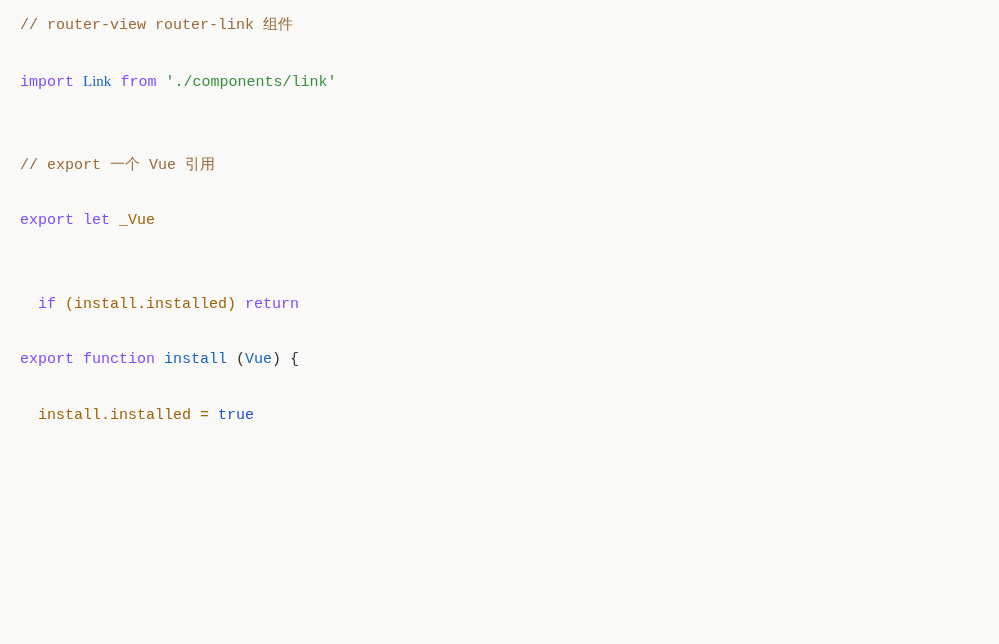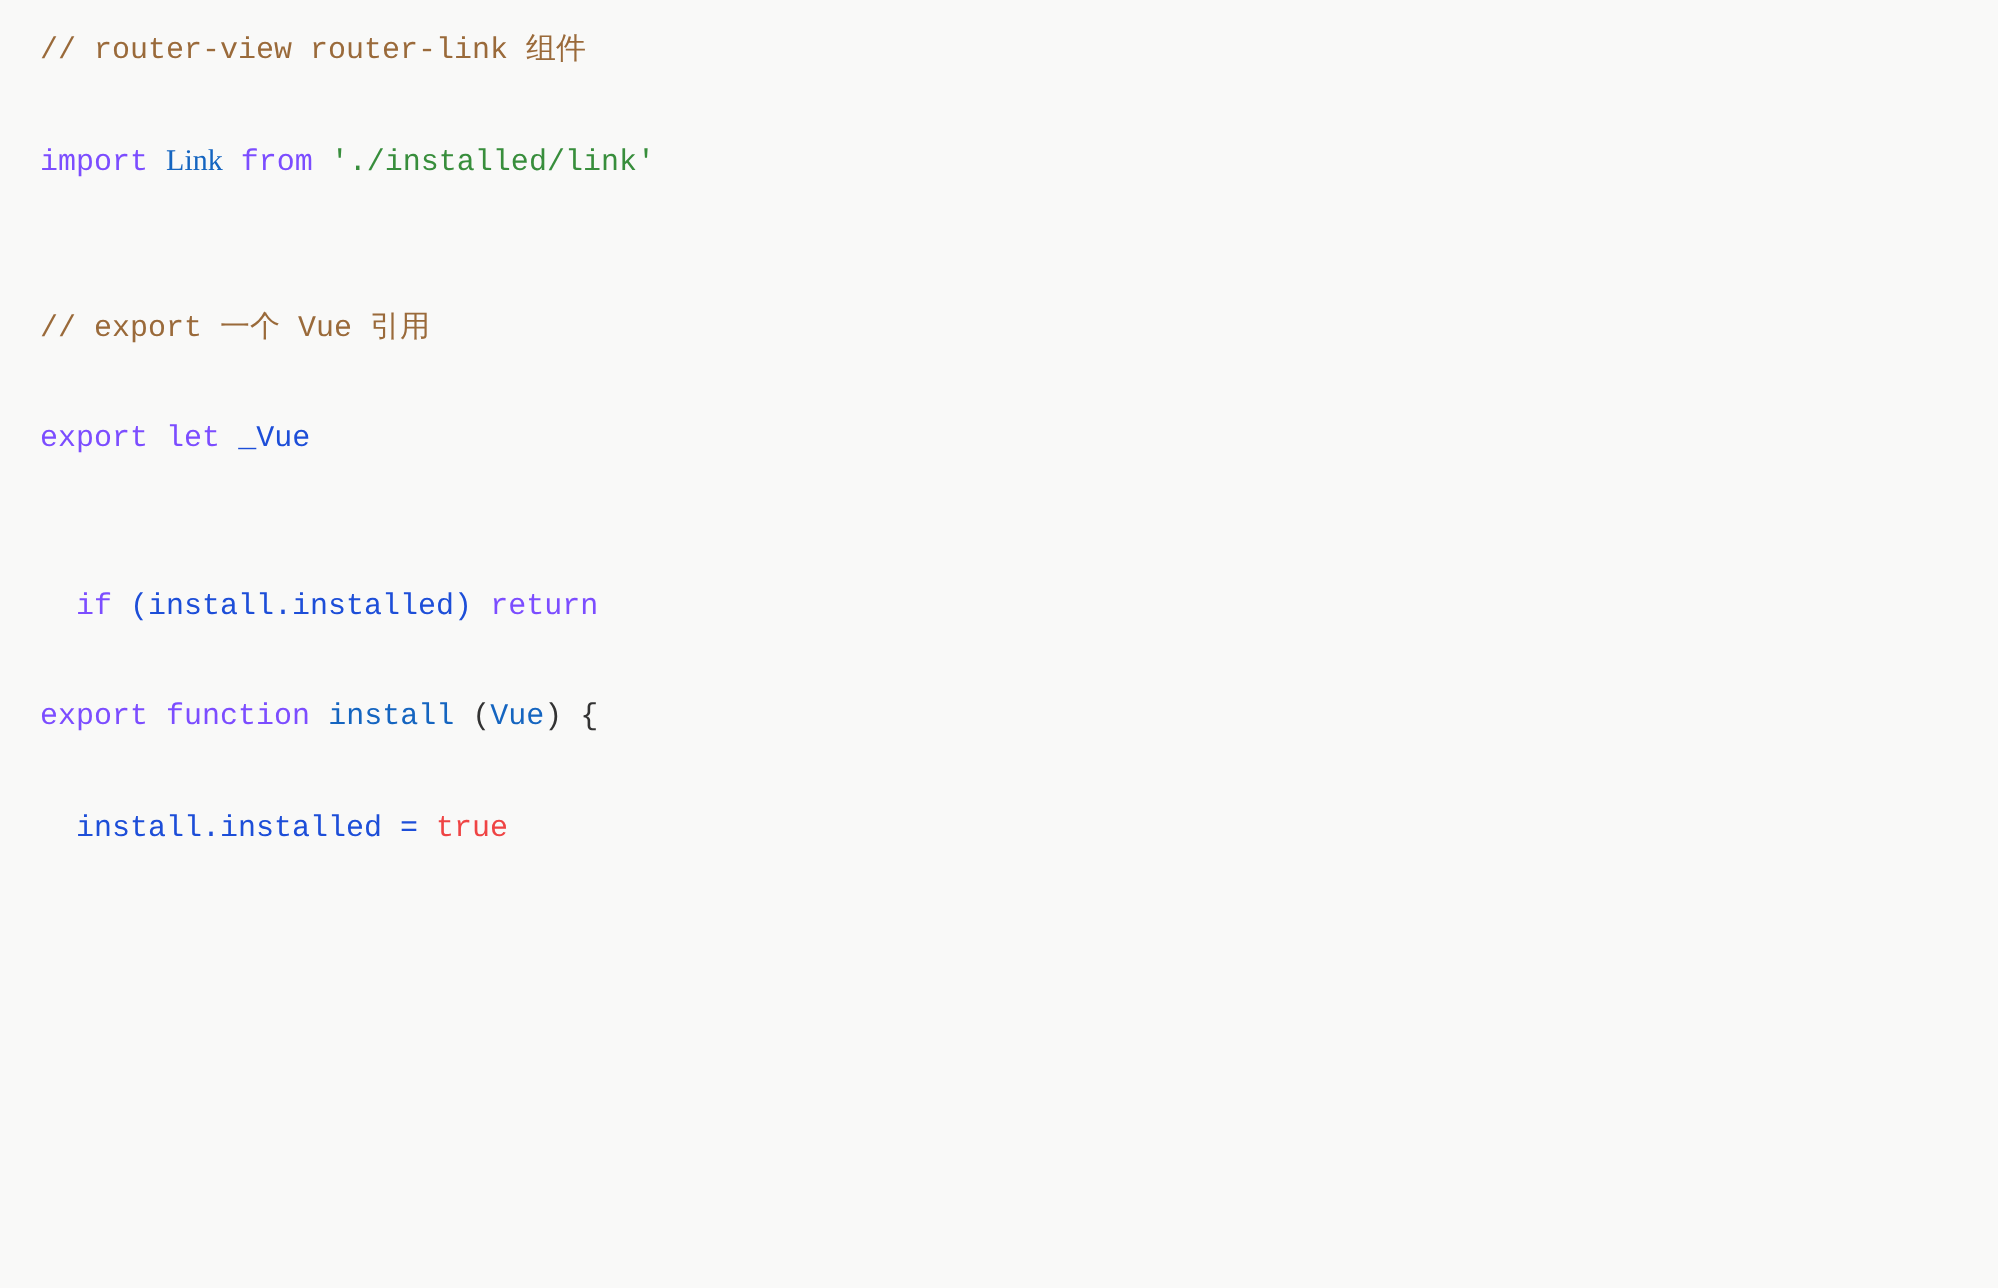--- a/index.html
+++ b/index.html
@@ -19,29 +19,29 @@
     white-space: pre;
   }
   .line { display: block; }
   .comment { color: #9a6a3a; }
   .keyword { color: #7c4dff; }
   .ident-view { color: #1565c0; }
   .ident-link { color: #1565c0; font-family: Liberation Serif, serif; }
   .ident-vue { color: #1565c0; }
   .fn-name { color: #1565c0; }
   .string { color: #388e3c; }
-  .plain { color: #1d4ed8; }
+  .plain { color: #a16207; }
   .punct { color: #333; }
-  .bool { color: #ef4444; }
+  .bool { color: #1d4ed8; }
 </style>
 </head>
 <body>
 
 <pre><span class="line"><span class="comment">// router-view router-link 组件</span></span>
-<span class="line"><span class="keyword">import</span> <span class="ident-link">Link</span> <span class="keyword">from</span> <span class="string">'./installed/link'</span></span>
+<span class="line"><span class="keyword">import</span> <span class="ident-link">Link</span> <span class="keyword">from</span> <span class="string">'./components/link'</span></span>
 <span class="line"></span>
 <span class="line"><span class="comment">// export 一个 Vue 引用</span></span>
 <span class="line"><span class="keyword">export</span> <span class="keyword">let</span> <span class="plain">_Vue</span></span>
 <span class="line"></span>
 <span class="line"><span class="plain">  </span><span class="keyword">if</span><span class="plain"> (install.installed) </span><span class="keyword">return</span></span>
 <span class="line"><span class="keyword">export</span> <span class="keyword">function</span> <span class="fn-name">install</span><span class="punct"> (</span><span class="ident-vue">Vue</span><span class="punct">) {</span></span>
 <span class="line"><span class="plain">  </span><span class="plain">install.installed = </span><span class="bool">true</span></span>
 <span class="line"></span>
 
 <span class="line"></span>

